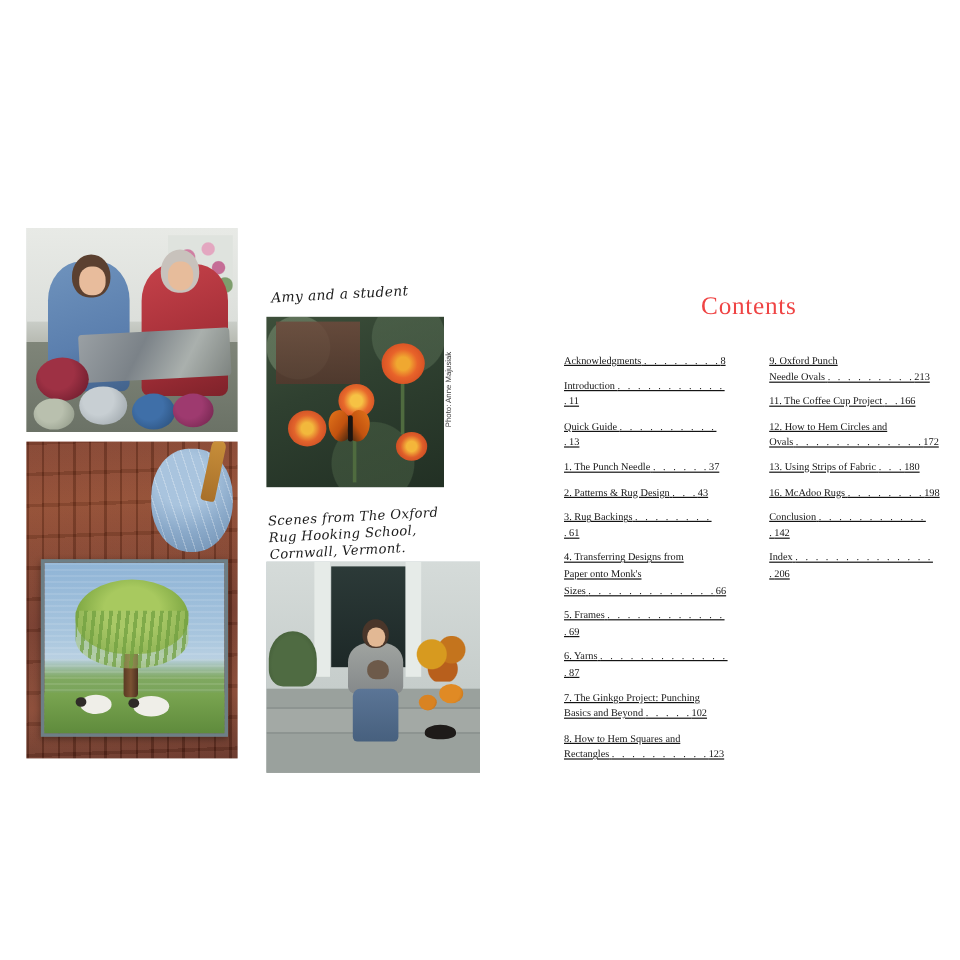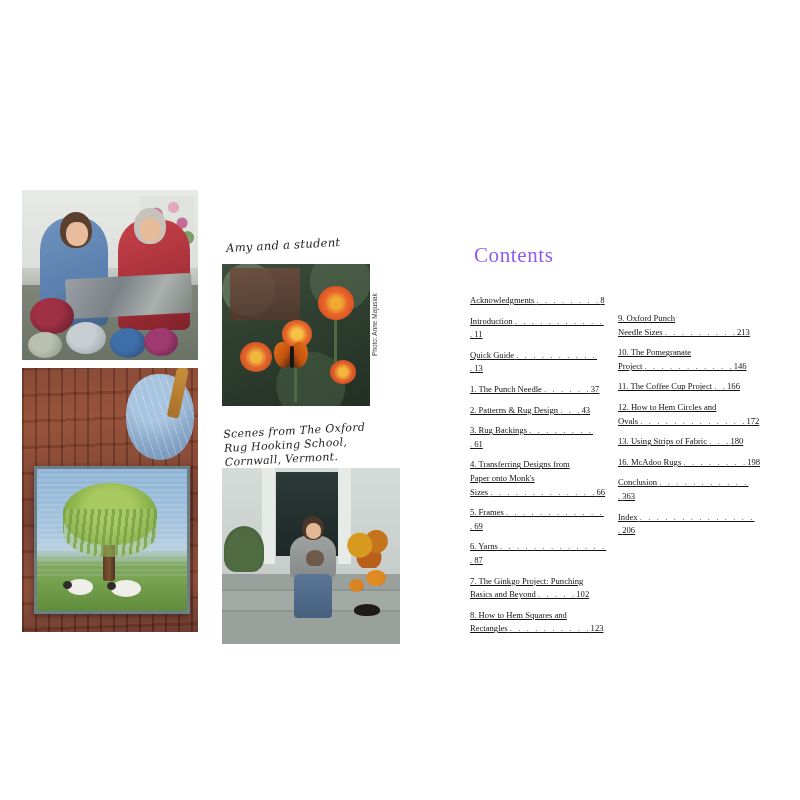--- a/index.html
+++ b/index.html
@@ -400,36 +400,36 @@
     transform: rotate(-90deg);
     transform-origin: left top;
   }
 
   
   .contents-title {
     position: absolute;
     left: 474px;
     top: 243px;
     width: 300px;
-    text-align: left;
+    text-align: center;
     font-family: "Liberation Serif", serif;
     font-size: 21px;
     letter-spacing: 0.6px;
-    color: #8b5cf6;
+    color: #ef4444;
   }
   .toc {
     position: absolute;
     top: 294px;
     font-family: "Liberation Serif", serif;
     font-size: 8.6px;
     line-height: 13.6px;
     color: #141414;
   }
   .toc-col-1 { left: 470px; width: 140px; }
-  .toc-col-2 { left: 618px; width: 148px; margin-top: 18px; }
+  .toc-col-2 { left: 641px; width: 148px; }
 
   .toc-entry {
     margin-bottom: 7px;
     text-decoration: underline;
   }
   .toc-entry .line {
     display: block;
     white-space: normal;
   }
   .dots {
@@ -588,29 +588,24 @@
       <span class="line">8. How to Hem Squares and</span>
       <span class="line"><span>Rectangles</span>
       <span class="dots">. . . . . . . . . .</span><span class="pg">123</span></span>
     </div>
   </div>
 
   <div class="toc toc-col-2">
 
     <div class="toc-entry">
       <span class="line">9. Oxford Punch</span>
-      <span class="line"><span>Needle Sizes</span>
+      <span class="line"><span>Needle Ovals</span>
       <span class="dots">. . . . . . . . .</span><span class="pg">213</span></span>
     </div>
 
-    <div class="toc-entry">
-      <span class="line">10. The Pomegranate</span>
-      <span class="line"><span>Project</span>
-      <span class="dots">. . . . . . . . . . .</span><span class="pg">146</span></span>
-    </div>
 
     <div class="toc-entry">
       <span class="line"><span>11. The Coffee Cup Project</span>
       <span class="dots">. .</span><span class="pg">166</span></span>
     </div>
 
     <div class="toc-entry">
       <span class="line">12. How to Hem Circles and</span>
       <span class="line"><span>Ovals</span>
       <span class="dots">. . . . . . . . . . . . .</span><span class="pg">172</span></span>
@@ -623,21 +618,21 @@
 
 
 
     <div class="toc-entry">
       <span class="line"><span>16. McAdoo Rugs</span>
       <span class="dots">. . . . . . . .</span><span class="pg">198</span></span>
     </div>
 
     <div class="toc-entry">
       <span class="line"><span>Conclusion</span>
-      <span class="dots">. . . . . . . . . . . .</span><span class="pg">363</span></span>
+      <span class="dots">. . . . . . . . . . . .</span><span class="pg">142</span></span>
     </div>
 
     <div class="toc-entry">
       <span class="line"><span>Index</span>
       <span class="dots">. . . . . . . . . . . . . . .</span><span class="pg">206</span></span>
     </div>
   </div>
 
 </div>
 

